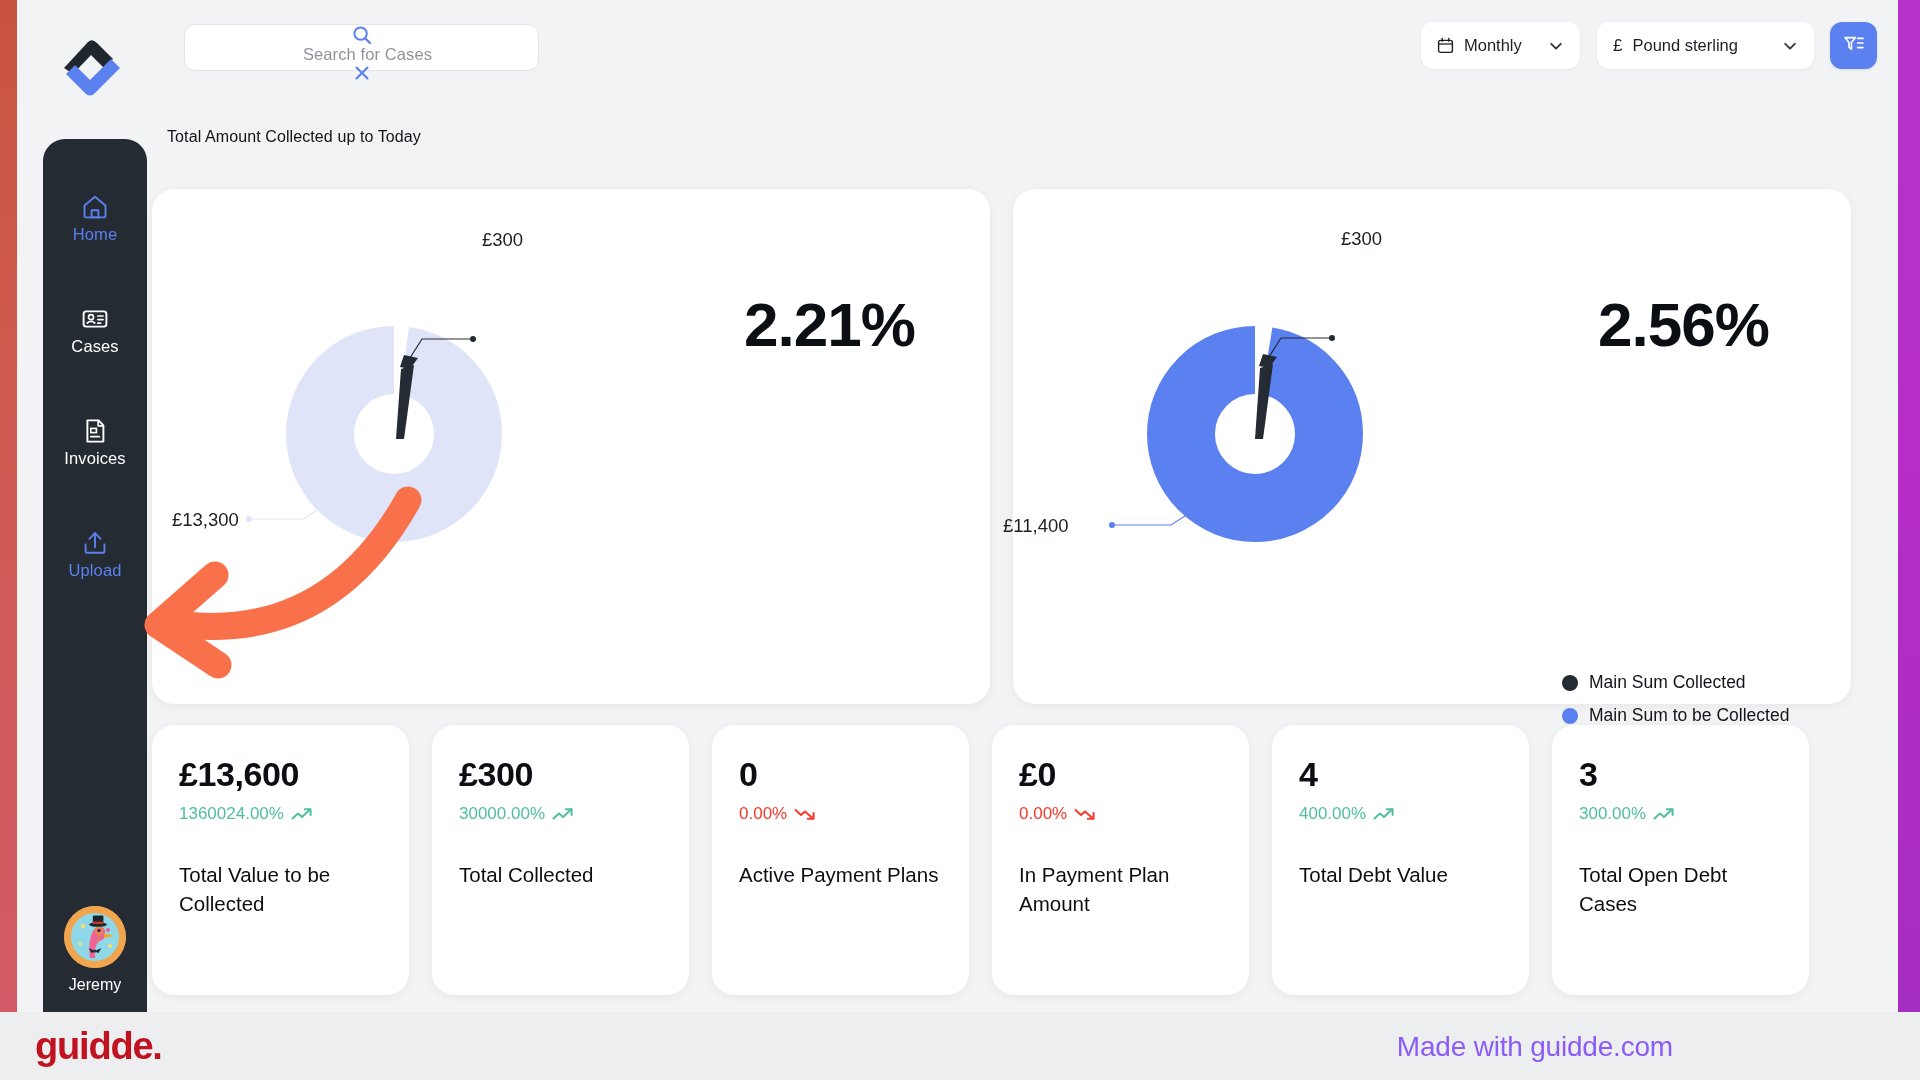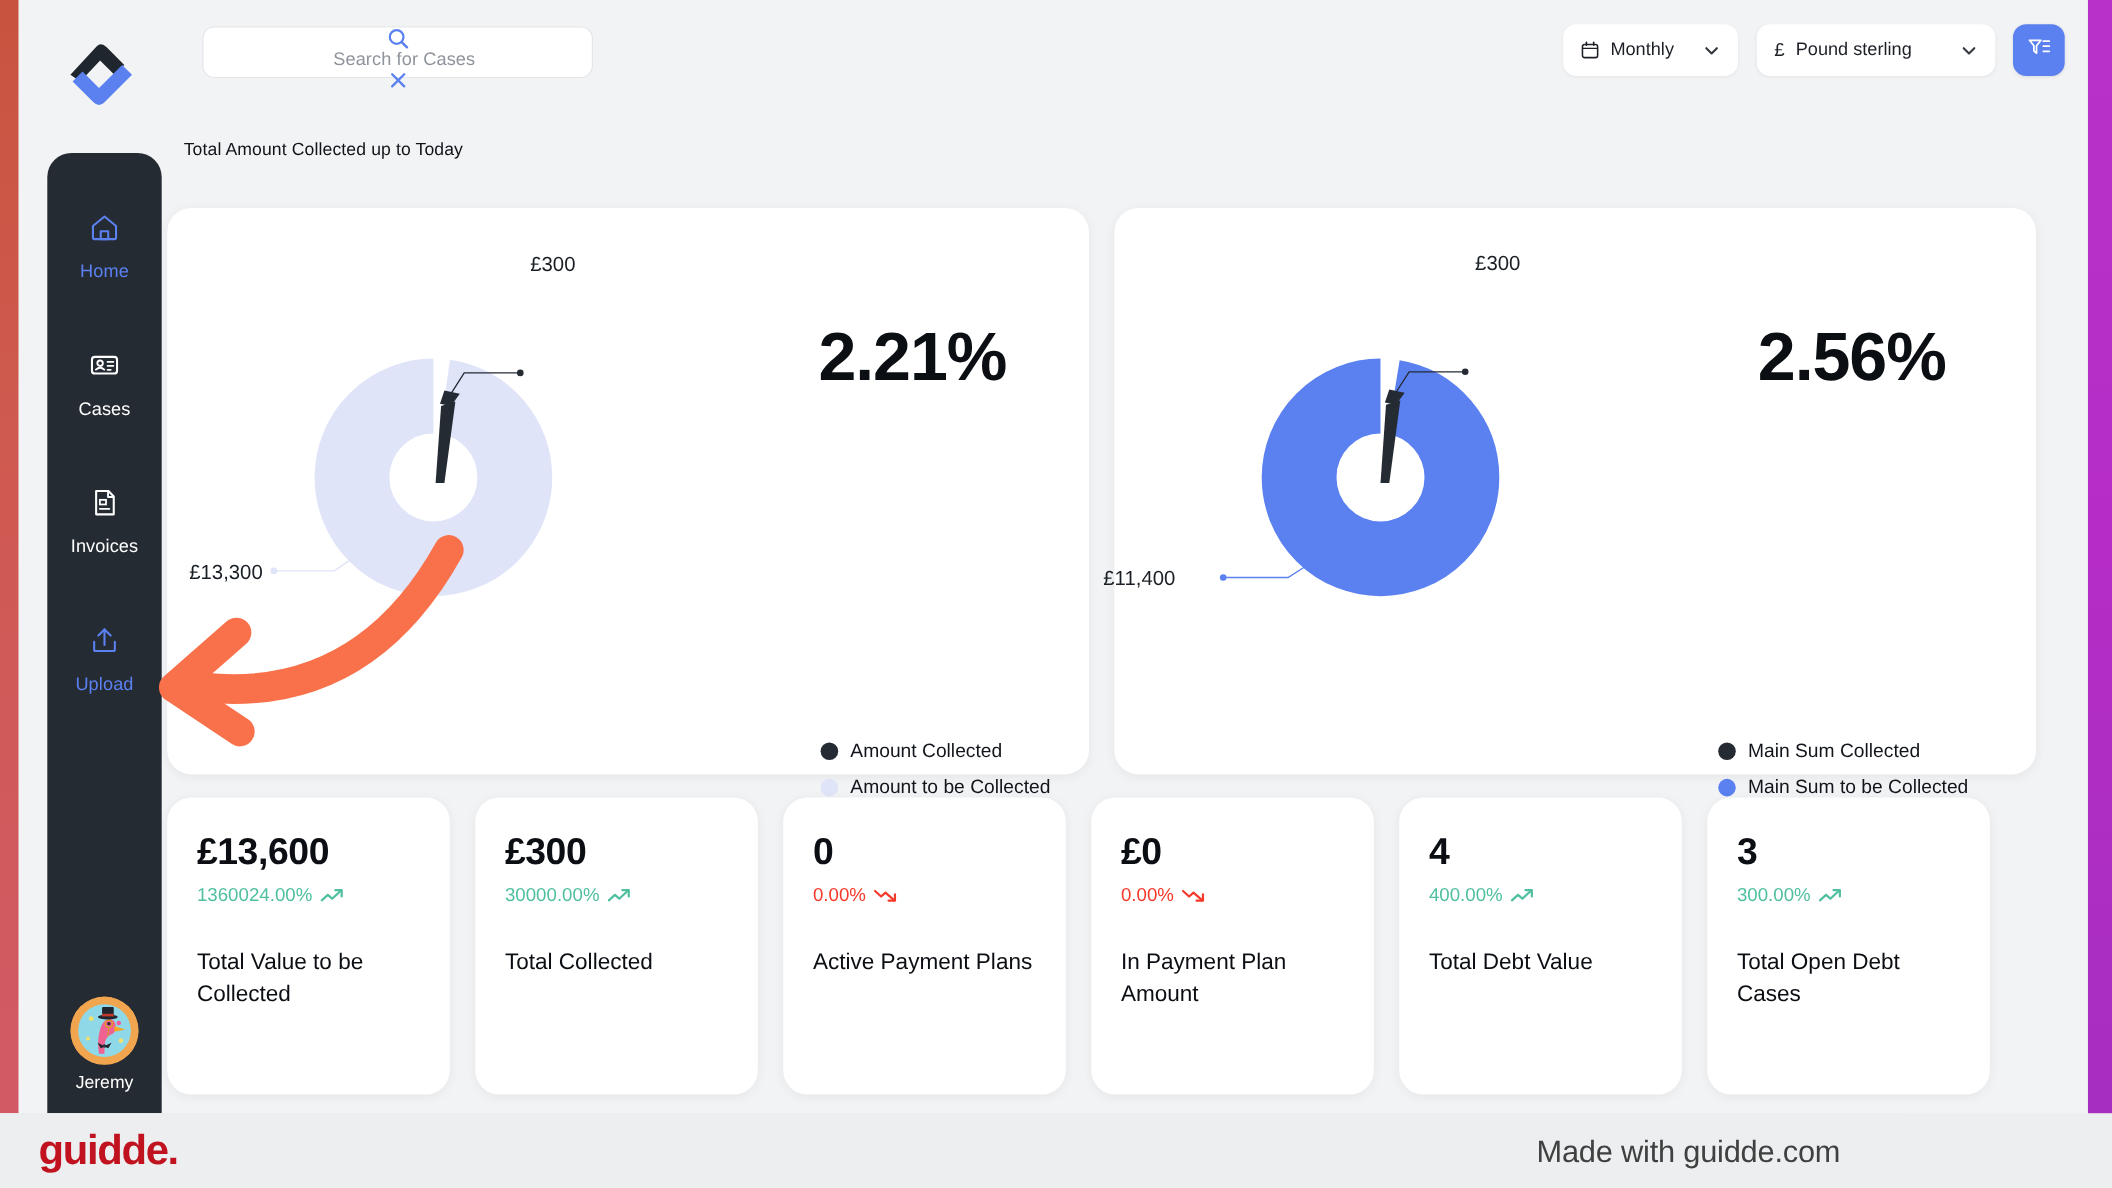--- a/index.html
+++ b/index.html
@@ -68,21 +68,21 @@
   }
 
   
   .sidebar {
     position: absolute; left: 26px; top: 139px; width: 104px; height: 873px;
     background: #252b33; border-radius: 22px 22px 0 0;
     display: flex; flex-direction: column; align-items: center;
   }
   .nav-item {
     width: 104px; margin-top: 0; padding: 16px 0 10px;
-    display: flex; flex-direction: column; align-items: center; gap: 17px;
+    display: flex; flex-direction: column; align-items: center; gap: 4px;
     cursor: pointer;
   }
   #nav-home { margin-top: 38px; }
   #nav-cases { margin-top: 35px; }
   #nav-invoices { margin-top: 35px; justify-content: space-between; }
   #nav-upload { margin-top: 35px; }
   .nav-icon { width: 28px; height: 28px; }
   .nav-label { font-size: 16.5px; color: #fff; letter-spacing: .1px; }
   .nav-item.active .nav-label { color: #5b80f0; }
 
@@ -157,21 +157,21 @@
   .footer {
     position: absolute; left: 0; bottom: 0; width: 1733px; height: 68px;
     background: #eceef0;
   }
   .guidde-logo {
     position: absolute; left: 35px; top: 13px;
     font-size: 38px; font-weight: 700; color: #c1121f; letter-spacing: -1.2px;
   }
   .made-with {
     position: absolute; right: 60px; top: 19px;
-    font-size: 28px; color: #404040; letter-spacing: -.2px;
+    font-size: 28px; color: #8b5cf6; letter-spacing: -.2px;
   }
 
   
   .annotation { position: absolute; left: 0; top: 0; width: 1920px; height: 1080px;
                 pointer-events: none; }
 </style>
 </head>
 <body>
 
 <div id="root">
@@ -338,30 +338,20 @@
 
             <polyline points="178,312 152,330 98,330" fill="none" stroke="#dfe4f8" stroke-width="1.2"></polyline>
             <circle cx="97" cy="330" r="3" fill="#dfe4f8"></circle>
           </svg>
           <div style="position:absolute;left:330px;top:40px;font-size:18.5px;color:#1a1f26;">£300</div>
           <div style="position:absolute;left:20px;top:320px;font-size:18.5px;color:#1a1f26;">£13,300</div>
         </div>
 
         <div class="pct-val" id="pct1">2.21%</div>
 
-        <div class="legend" id="legend1">
-          <div class="legend-row">
-            <span class="legend-dot" style="background:#252b33;"></span>
-            <span class="legend-text">Amount Collected</span>
-          </div>
-          <div class="legend-row">
-            <span class="legend-dot" style="background:#dfe4f8;"></span>
-            <span class="legend-text">Amount to be Collected</span>
-          </div>
-        </div>
       </div>
 
       <div class="chart-card">
         <div class="donut-wrap">
           <svg viewBox="0 0 560 515" width="560" height="515">
             <circle cx="242" cy="245" r="74" fill="none" stroke="#5b80f0" stroke-width="68" stroke-dasharray="452.9 12" stroke-dashoffset="-12" transform="rotate(-90 242 245)"></circle>
             <path d="M246 177 L250 165 L264 168 L256 179 Z" fill="#252b33"></path>
             <path d="M247 179 L260 175 L250 250 L242 250 Z" fill="#252b33"></path>
             <polyline points="254,171 268,149 318,149" fill="none" stroke="#252b33" stroke-width="1.2"></polyline>
             <circle cx="319" cy="149" r="3" fill="#252b33"></circle>

